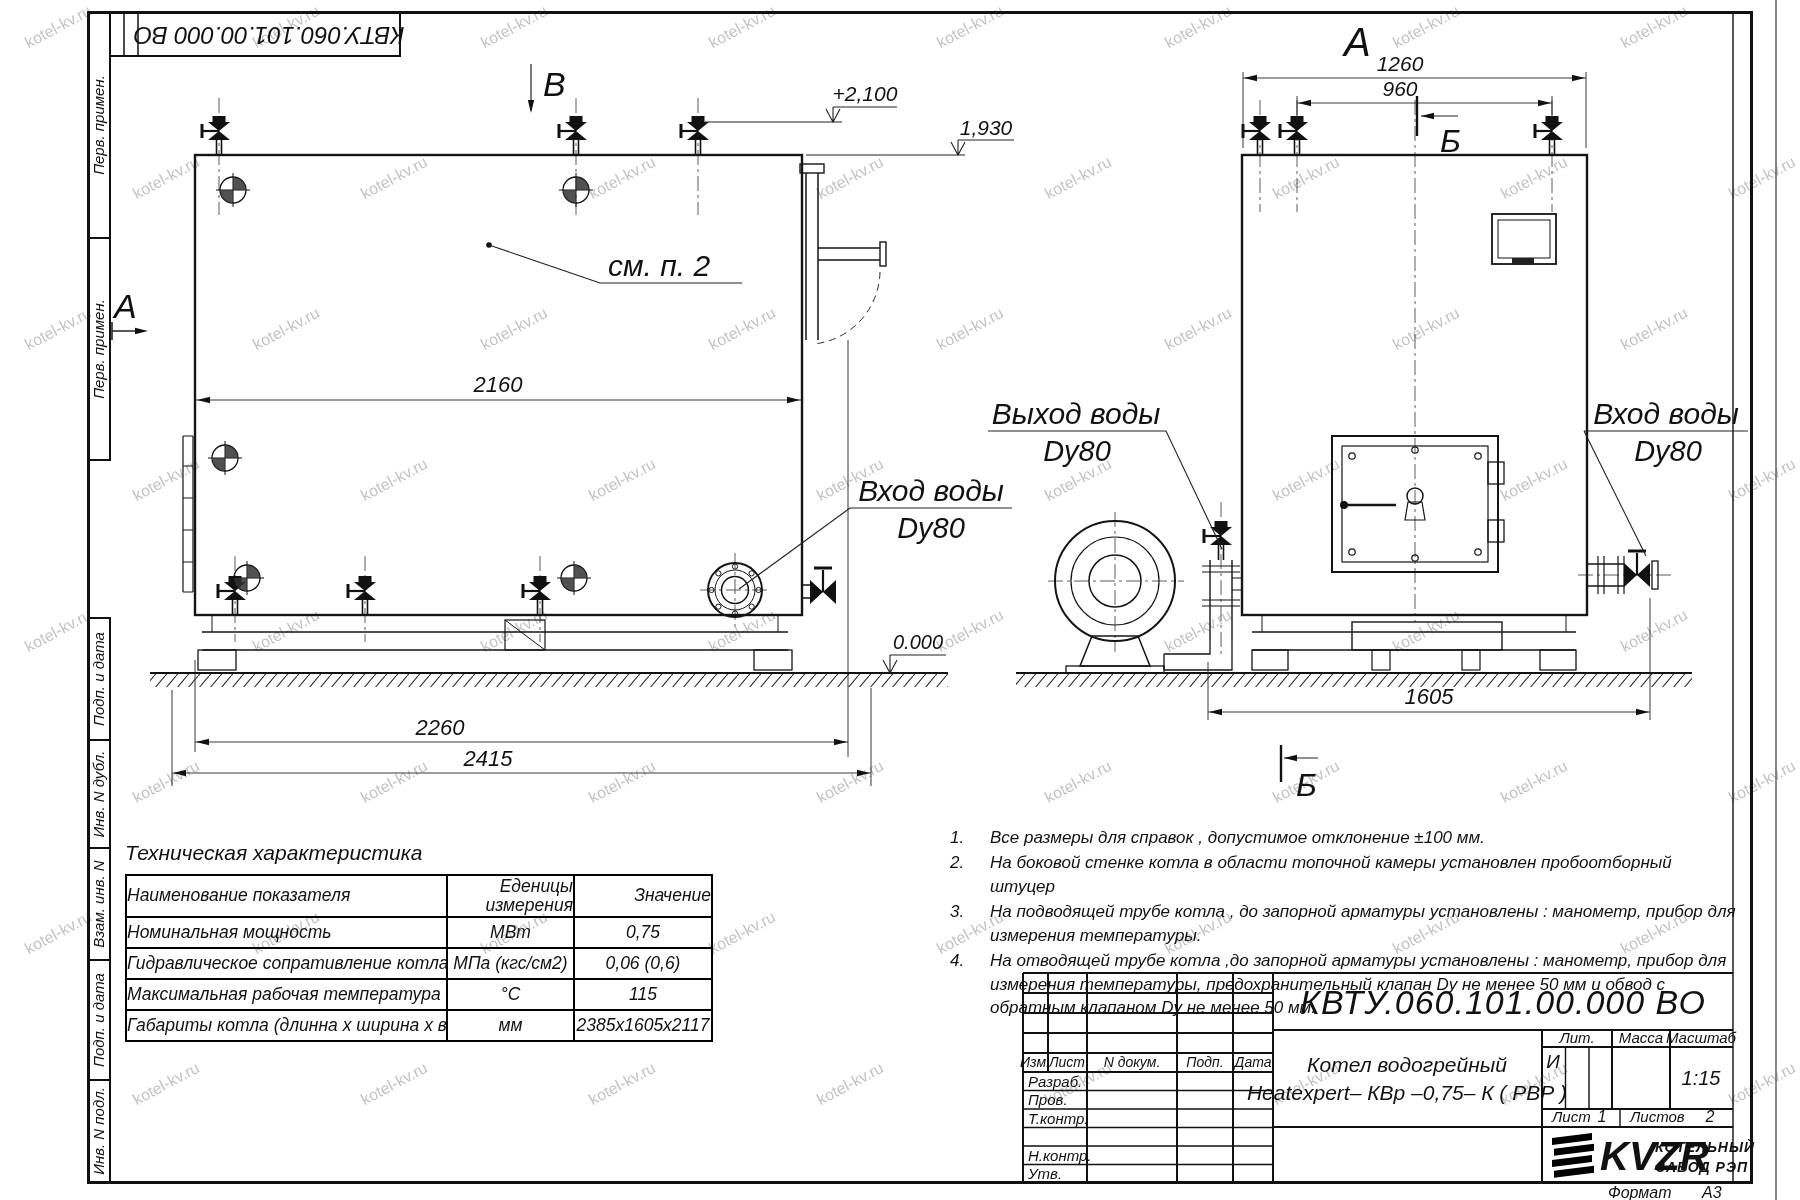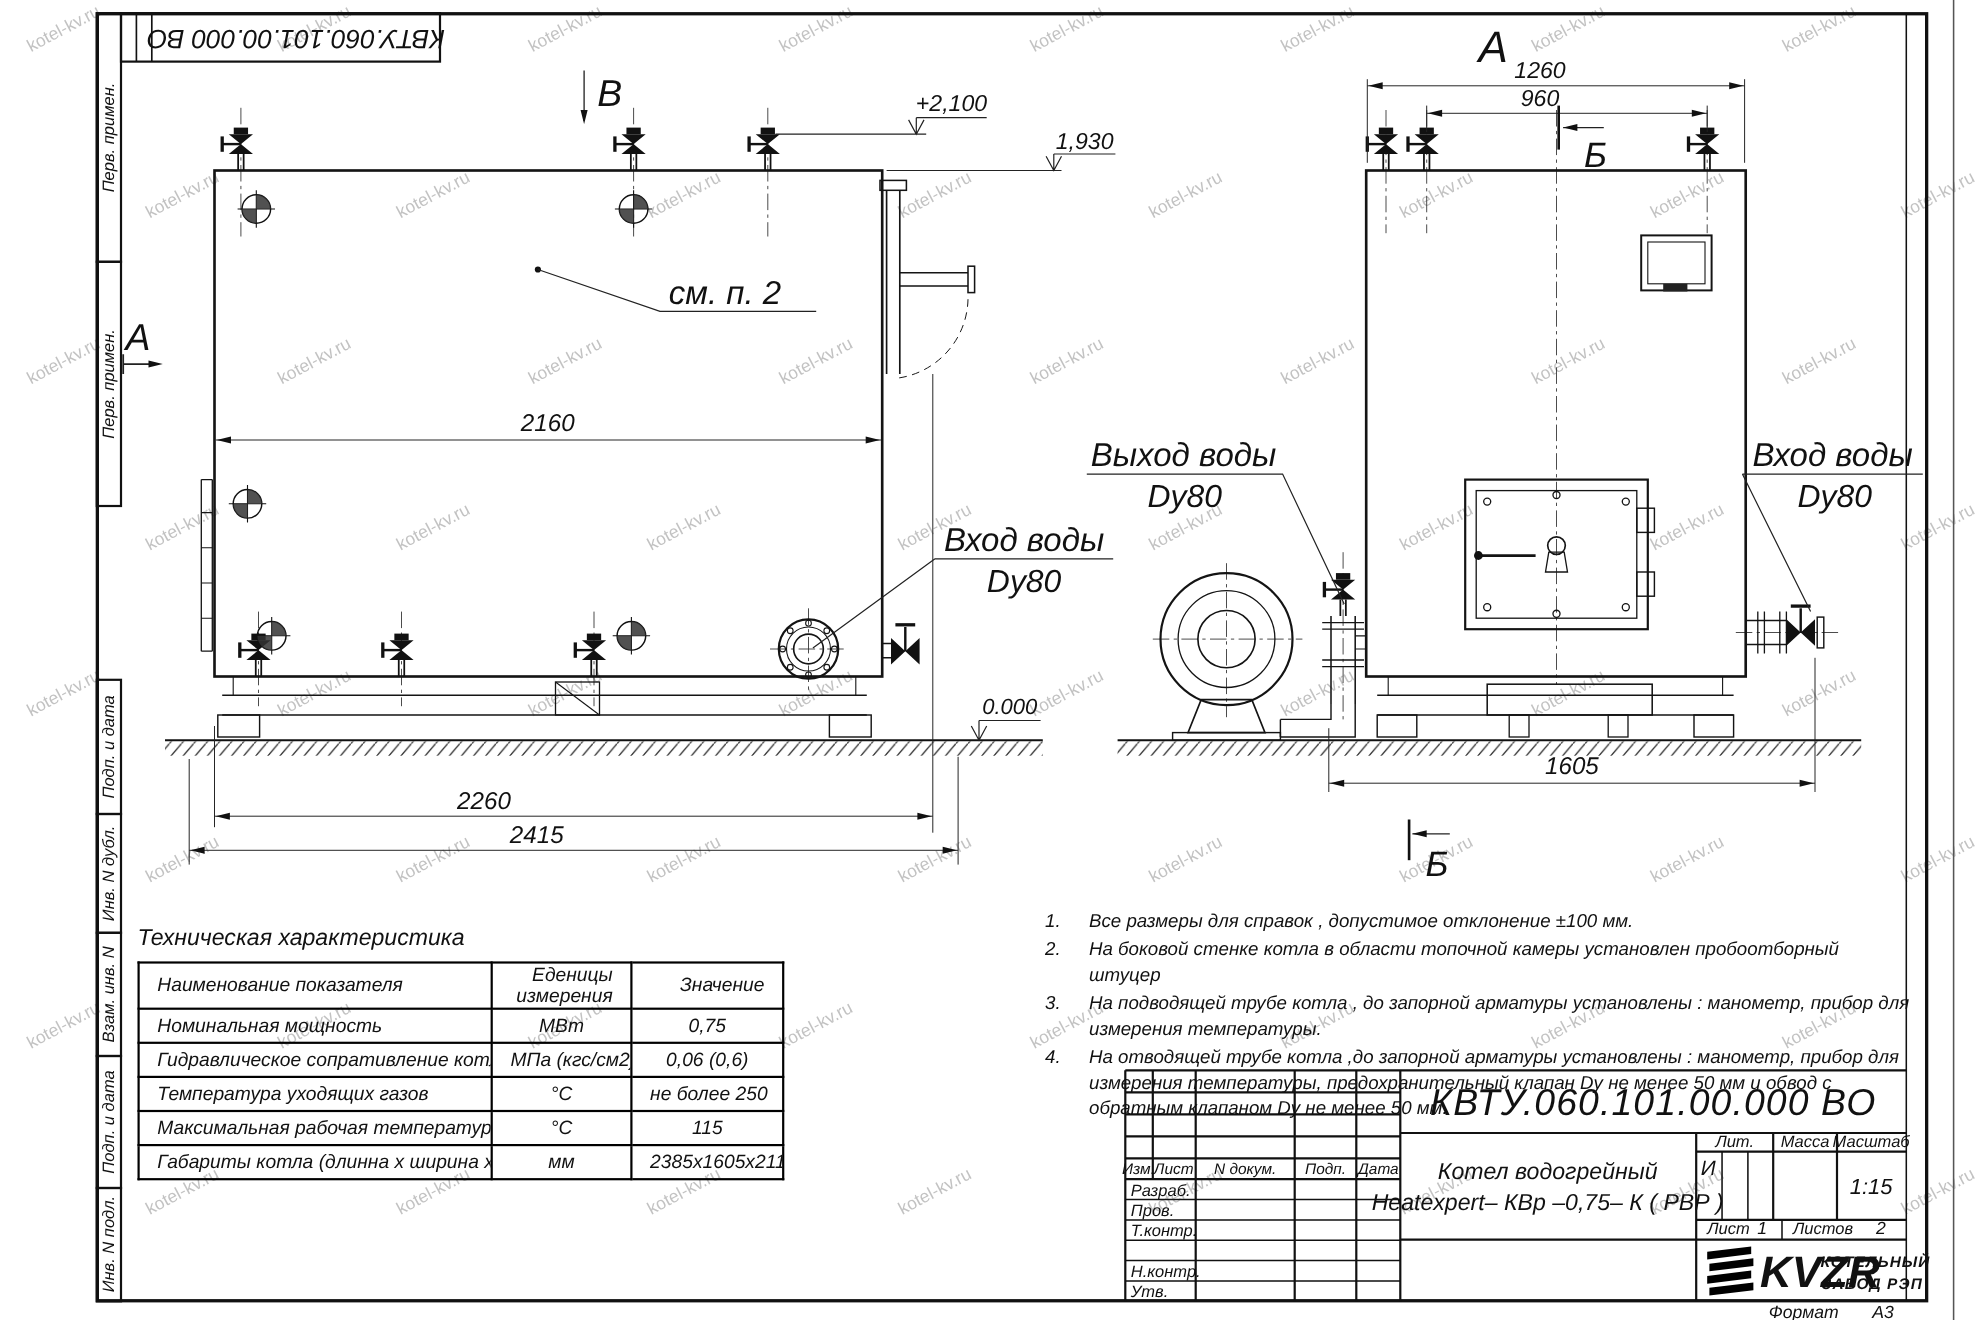--- a/index.html
+++ b/index.html
@@ -5,21 +5,21 @@
   html,body{margin:0;padding:0;background:#e8e8e8;}
   .sheet{position:relative;width:1800px;height:1200px;background:#ffffff;overflow:hidden;
          font-family:"Liberation Sans",sans-serif;}
   .wm-layer{position:absolute;inset:0;pointer-events:none;}
   .wm{position:absolute;color:rgba(110,110,110,.42);font-size:16px;transform:rotate(-28deg);white-space:nowrap;}
   svg text{font-family:"Liberation Sans",sans-serif;font-style:italic;fill:#111;}
   .tt{position:absolute;left:125px;top:841px;width:586px;}
   .tt-title{font:italic 21px "Liberation Sans",sans-serif;color:#111;margin-bottom:9px;}
   table.tech{border-collapse:collapse;table-layout:fixed;width:100%;}
   table.tech td{border:2px solid #000;font:italic 17.5px "Liberation Sans",sans-serif;color:#111;
-                height:29px;padding:0 16px;overflow:hidden;white-space:nowrap;}
+                height:29px;padding:0 0;overflow:hidden;white-space:nowrap;}
   table.tech tr.hdr td{height:40px;text-align:right;white-space:normal;line-height:1.1;}
   td.nm{padding-left:8px;}
   td.ctr{text-align:center;}
   .notes{position:absolute;left:950px;top:826px;width:788px;color:#111;}
   .note{display:flex;margin-bottom:2px;font:italic 17px "Liberation Sans",sans-serif;line-height:1.38;}
   .note-num{flex:none;width:40px;}
   .note-text{flex:1;}
 </style>
 </head>
 <body>
@@ -436,25 +436,20 @@
             <td class="nm">Номинальная мощность</td>
             <td class="ctr">МВт</td>
             <td class="ctr">0,75</td>
           </tr>
       <tr>
             <td class="nm">Гидравлическое сопративление котла</td>
             <td class="ctr">МПа (кгс/см2)</td>
             <td class="ctr">0,06 (0,6)</td>
           </tr>
       <tr>
-            <td class="nm">Температура уходящих газов</td>
-            <td class="ctr">°С</td>
-            <td class="ctr">не более 250</td>
-          </tr>
-      <tr>
             <td class="nm">Максимальная рабочая температура воды</td>
             <td class="ctr">°С</td>
             <td class="ctr">115</td>
           </tr>
       <tr>
             <td class="nm">Габариты котла (длинна х ширина х высота)</td>
             <td class="ctr">мм</td>
             <td class="ctr">2385х1605х2117</td>
           </tr>
     </tbody>

